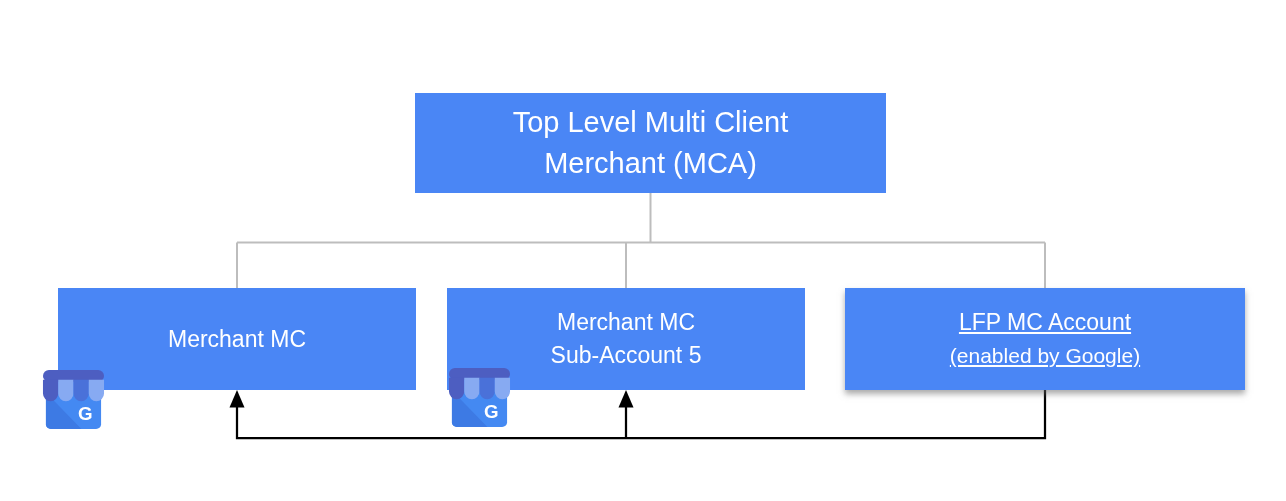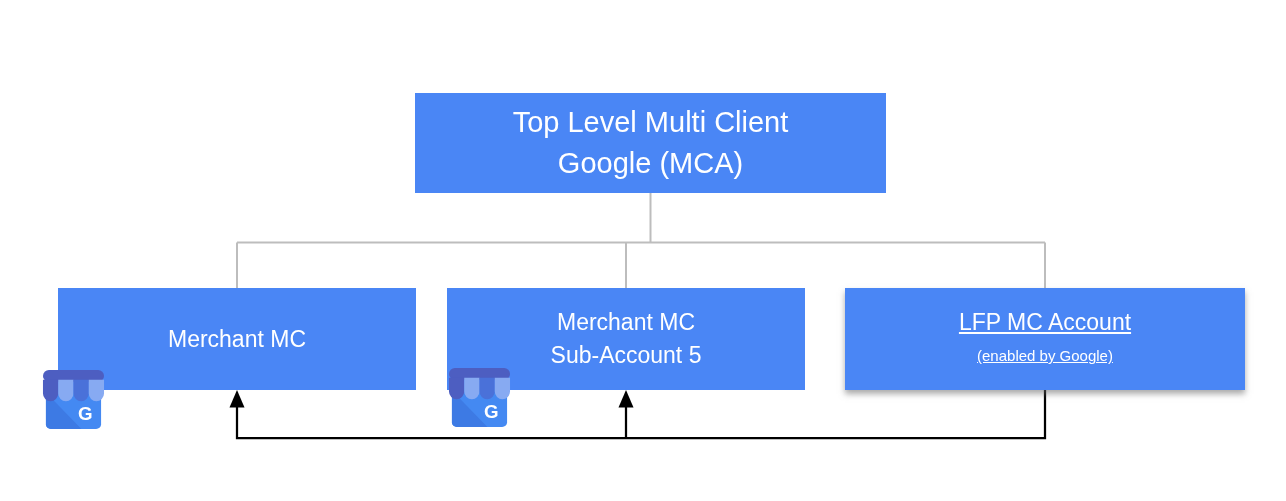--- a/index.html
+++ b/index.html
@@ -75,21 +75,21 @@
     left: 845px;
     top: 288px;
     width: 400px;
     height: 102px;
     font-size: 23px;
     line-height: 33px;
     box-shadow: 0 4px 6px rgba(100, 100, 100, 0.55);
     text-decoration: underline;
   }
   .node-lfp .line2 {
-    font-size: 15px;
+    font-size: 21px;
   }
   .gmb-icon {
     position: absolute;
     width: 67px;
     height: 65px;
   }
   .gmb-icon-1 {
     left: 40px;
     top: 368px;
   }
@@ -107,21 +107,21 @@
 
     <path class="tree-path" d="M650.5,193 V242.5 M237,242.5 H1045 M237,242.5 V288 M626,242.5 V288 M1045,242.5 V288"></path>
 
     <path class="flow-path" d="M1045,390 V438 H237 V404 M626,438 V404"></path>
     <polygon class="arrowhead" points="237,390 229.5,407.5 244.5,407.5"></polygon>
     <polygon class="arrowhead" points="626,390 618.5,407.5 633.5,407.5"></polygon>
   </svg>
 
   <div class="node node-top">
     <div>Top Level Multi Client</div>
-    <div>Google (MCA)</div>
+    <div>Merchant (MCA)</div>
   </div>
 
   <div class="node node-sub1">
     <div>Merchant MC</div>
   </div>
 
   <div class="node node-sub2">
     <div>Merchant MC</div>
     <div>Sub-Account 5</div>
   </div>

